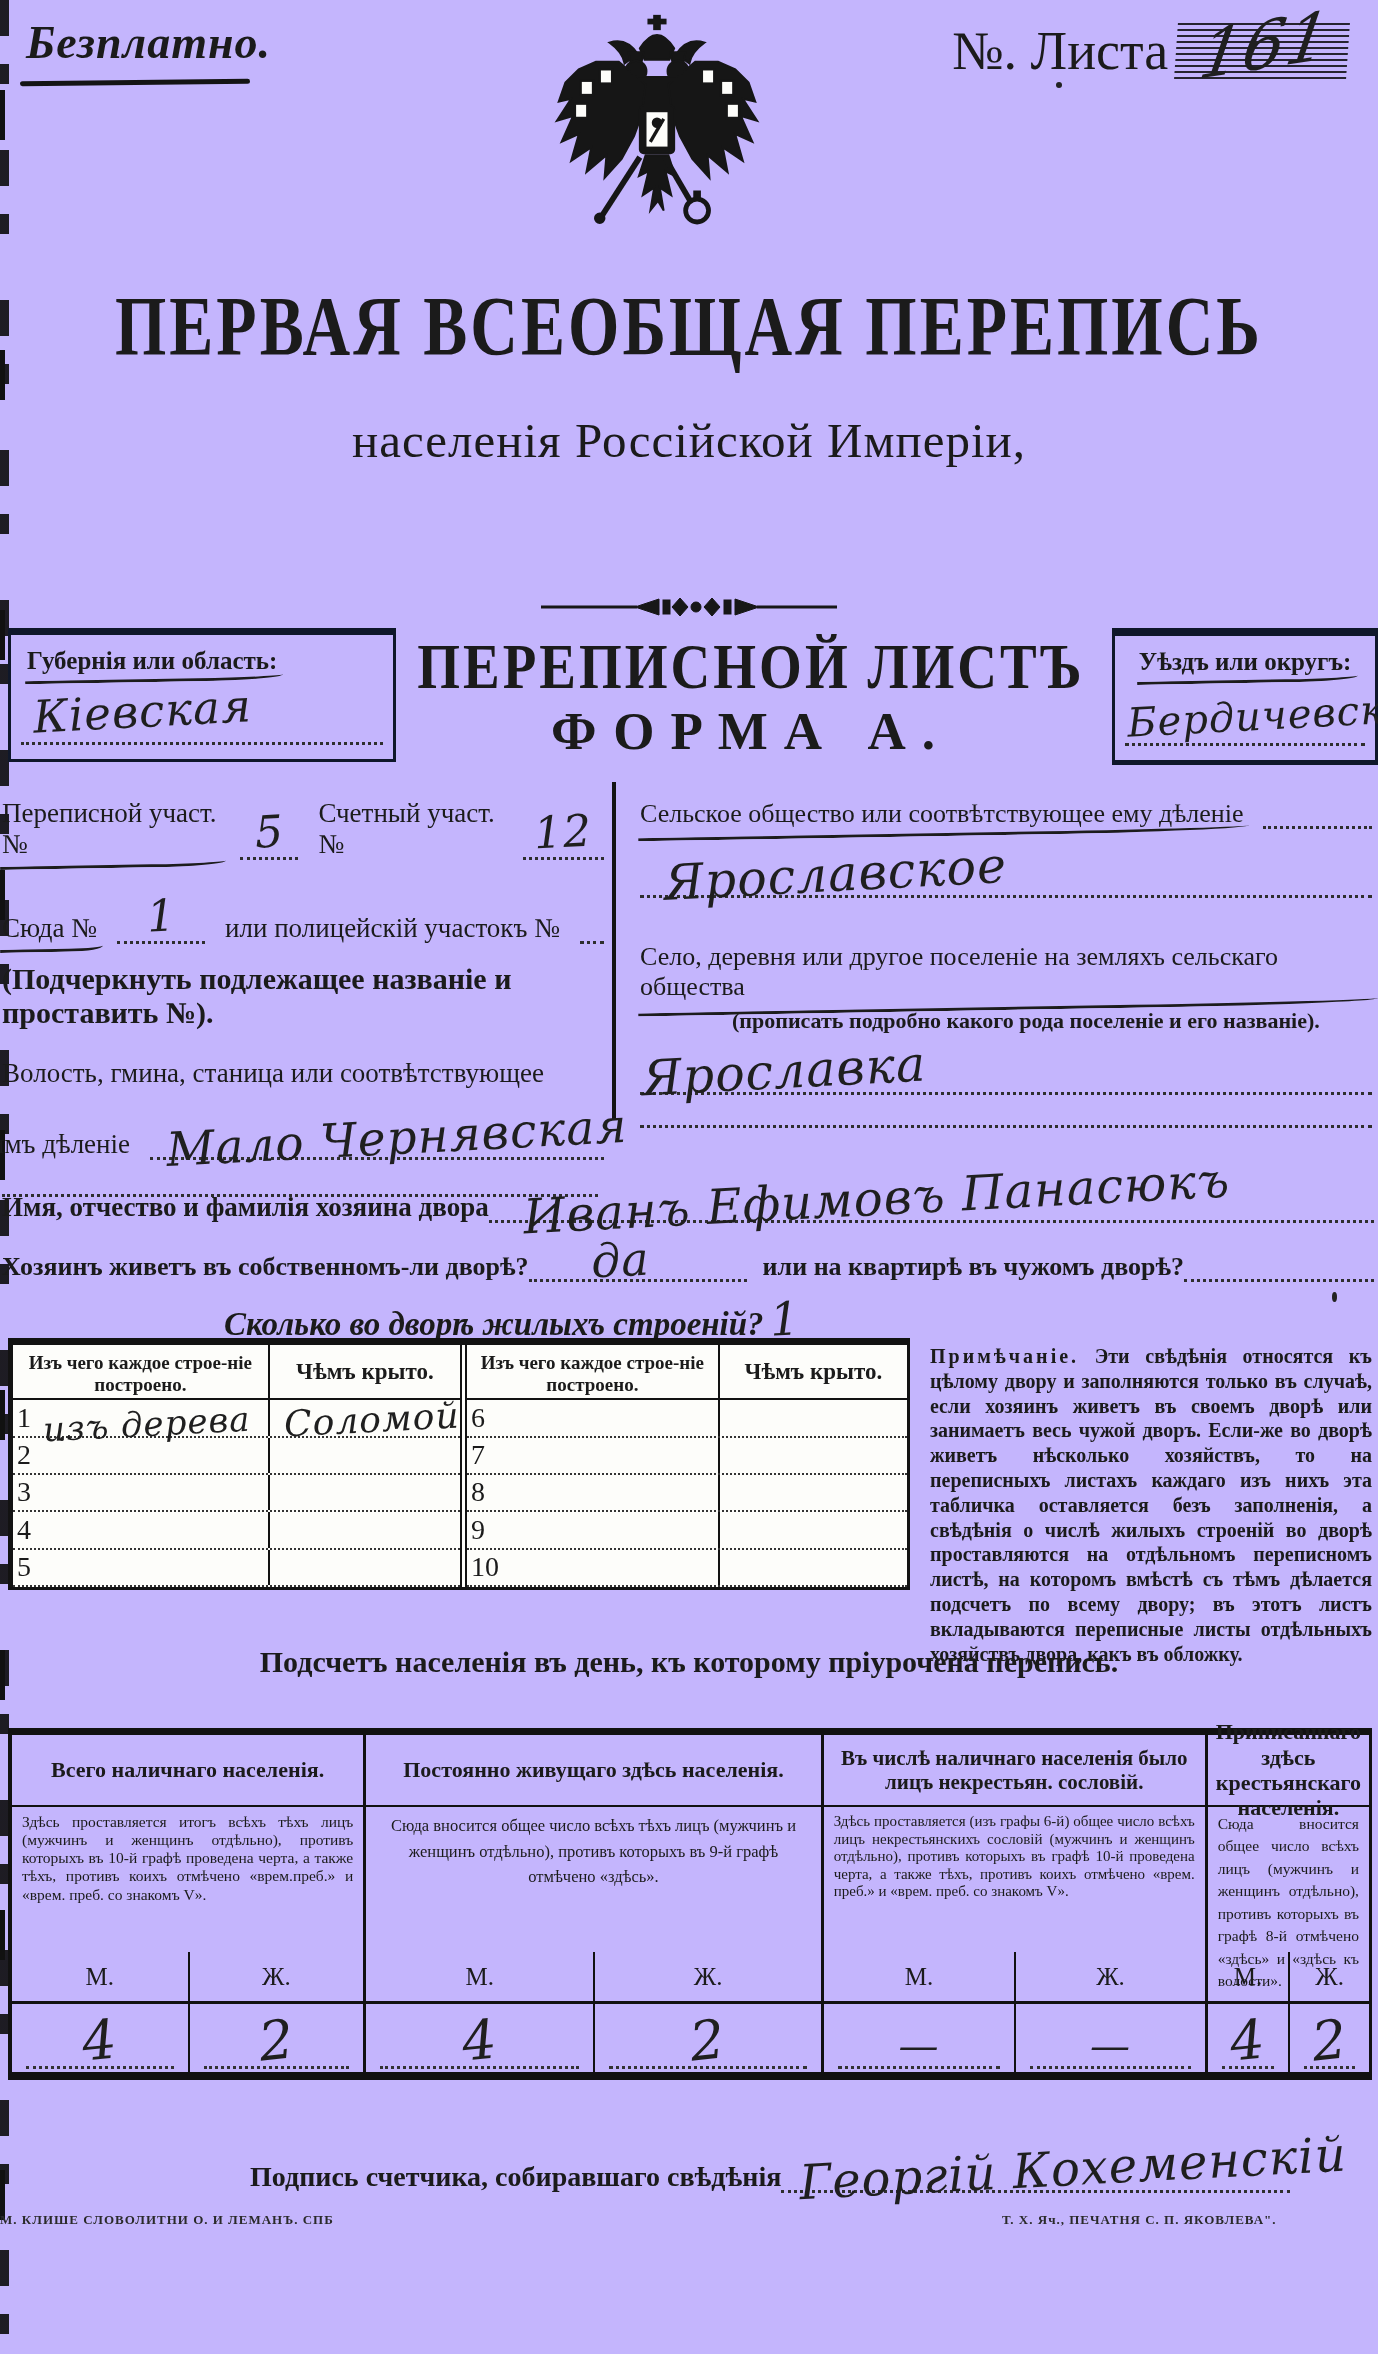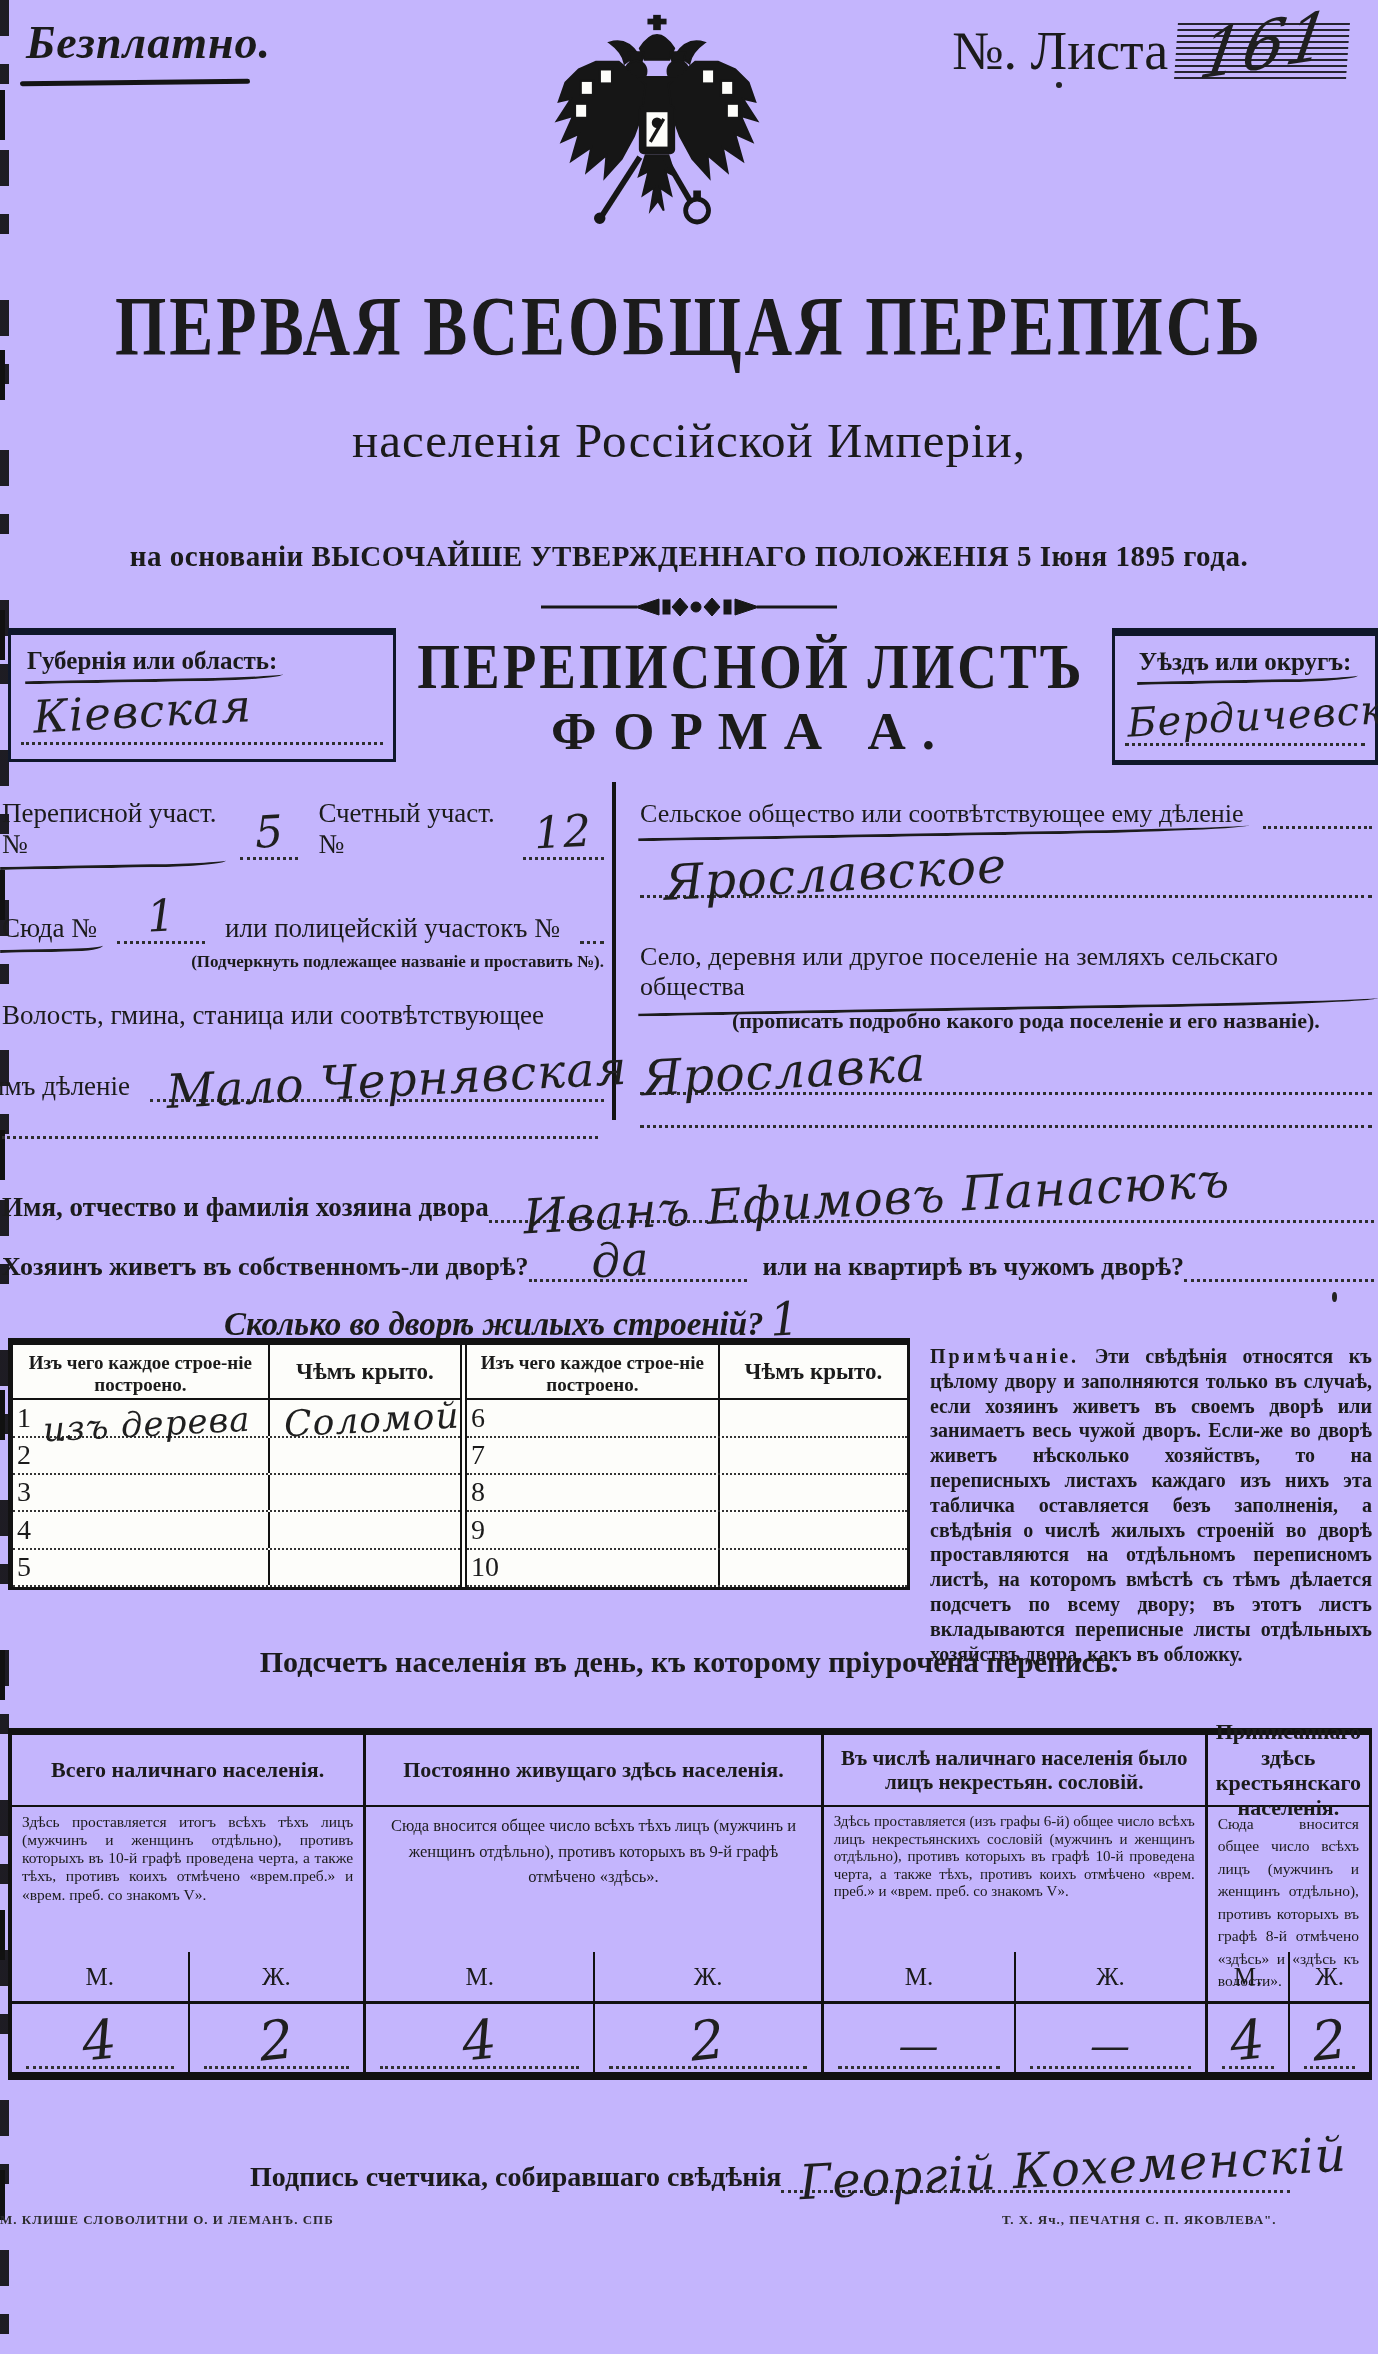--- a/index.html
+++ b/index.html
@@ -49,21 +49,21 @@
   .formA .l1{font-size:55px;font-weight:bold;letter-spacing:3px;transform:scaleY(1.15);transform-origin:top center;}
   .formA .l2{font-size:53px;font-weight:bold;letter-spacing:16px;margin-top:8px;}
 
   .vrule{left:612px;top:782px;width:4px;height:338px;background:#131313;}
 
   .lcol{left:2px;top:782px;width:602px;}
   .rcol{left:640px;top:782px;width:732px;}
   .frow{display:flex;align-items:flex-end;font-size:27px;font-weight:normal;gap:20px;}
   .frow .hv{font-size:44px;text-align:center;}
   .hvbox{border-bottom:3px dotted #2e2e2e;text-align:center;}
-  .smallnote{font-size:17px;font-weight:bold;margin-top:8px;text-align:right;}
+  .smallnote{font-size:30px;font-weight:bold;margin-top:18px;}
   .fill{flex:1 1 auto;}
   .relline{position:relative;}
 
   .ownrows{left:2px;top:1160px;width:1372px;}
   .q{font-size:26px;font-weight:bold;}
   .qline{display:flex;align-items:flex-end;}
   .sk{font-style:italic;font-weight:bold;font-size:33px;}
 
   
   .btable{left:8px;top:1338px;width:902px;height:252px;border:3px solid #121212;border-top-width:7px;border-left-width:5px;
@@ -170,21 +170,20 @@
         <circle cx="50" cy="214" r="5"></circle>
         <line x1="118" y1="150" x2="146" y2="198" stroke-width="6"></line>
         <circle cx="152" cy="206" r="12" fill="none" stroke-width="5"></circle>
         <rect x="149" y="186" width="6" height="9"></rect>
       </g>
     </svg>
   </div>
 
   <div class="abs title1">ПЕРВАЯ ВСЕОБЩАЯ ПЕРЕПИСЬ</div>
   <div class="abs title2">населенія Россійской Имперіи,</div>
-  <div class="abs title3">на основаніи ВЫСОЧАЙШЕ УТВЕРЖДЕННАГО ПОЛОЖЕНІЯ 5 Іюня 1895 года.</div>
 
   <div class="abs orn">
     <svg width="300" height="26" viewBox="0 0 300 26">
       <g fill="#171717" stroke="#171717">
         <line x1="2" y1="13" x2="98" y2="13" stroke-width="3"></line>
         <polygon points="96,13 120,5 120,21"></polygon>
         <rect x="124" y="6" width="7" height="14"></rect>
         <polygon points="133,13 141,4 149,13 141,22"></polygon>
         <circle cx="157" cy="13" r="5"></circle>
         <polygon points="165,13 173,4 181,13 173,22"></polygon>

